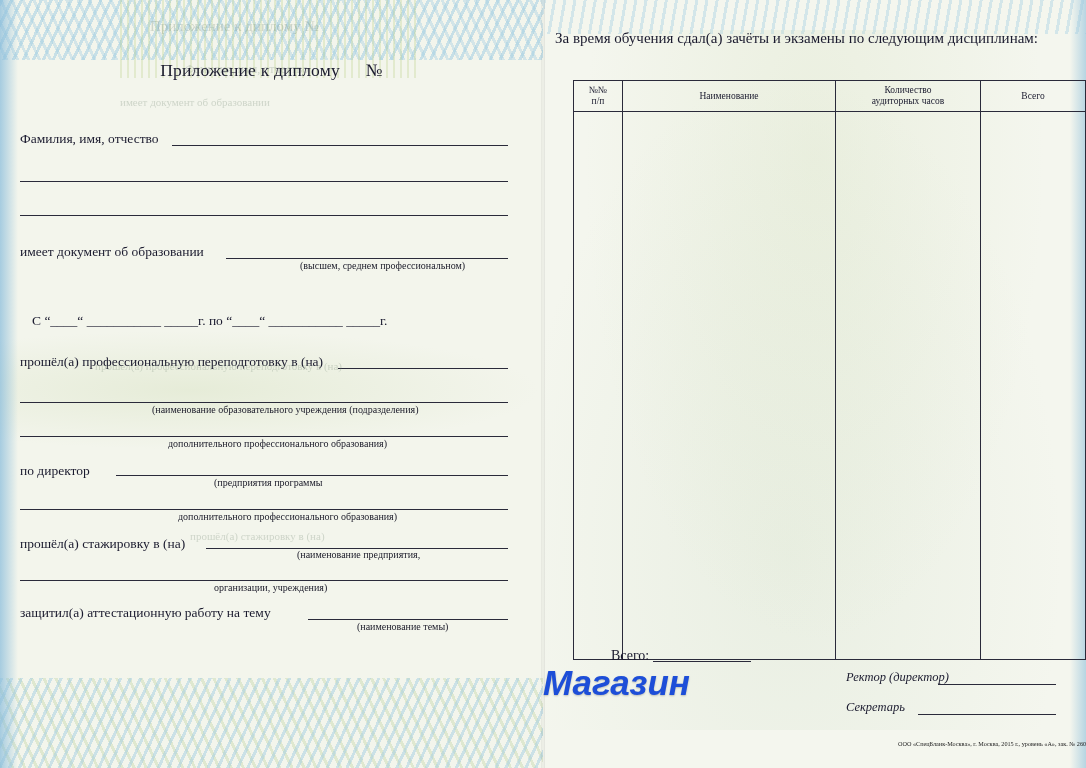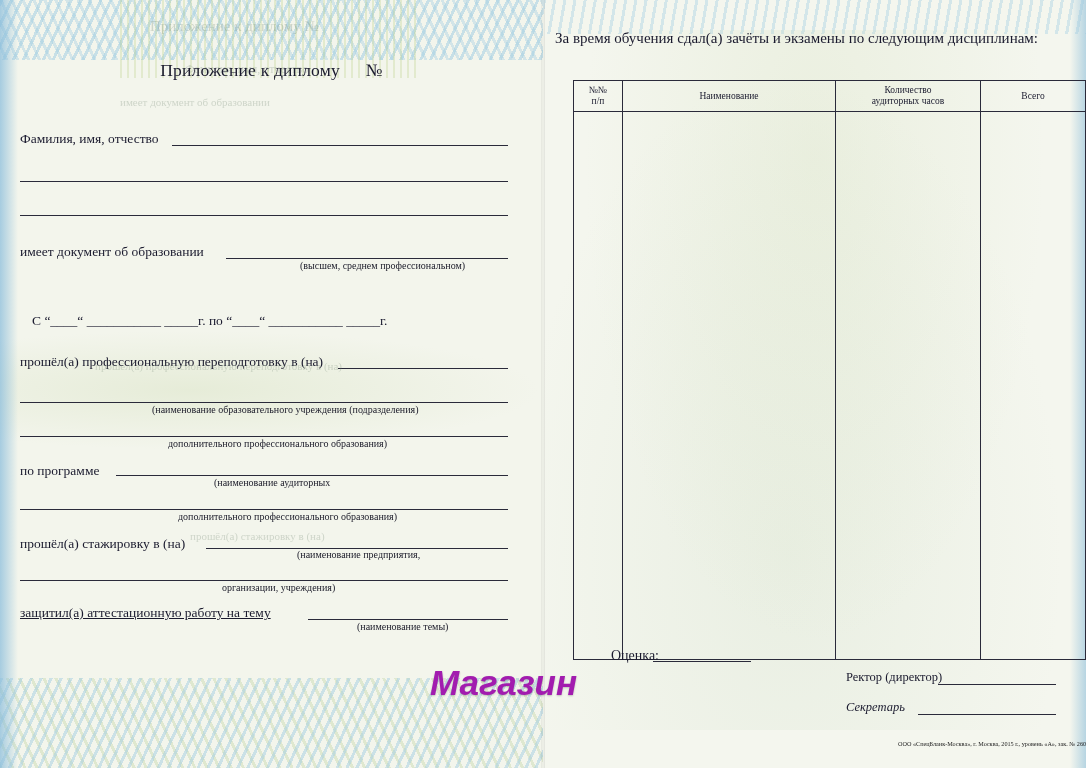--- a/index.html
+++ b/index.html
@@ -157,42 +157,43 @@
 
   .total-label {
     position: absolute;
     left: 68px; top: 648px;
     font-size: 14px;
   }
   .sign-1 {
     position: absolute;
     left: 303px; top: 670px;
     font-size: 12.5px;
+    font-style: italic;
   }
   .sign-2 {
     position: absolute;
     left: 303px; top: 700px;
     font-size: 12.5px;
     font-style: italic;
   }
   .imprint {
     position: absolute;
     left: 355px; top: 740px;
     font-size: 6.2px;
     color: #222;
     white-space: nowrap;
   }
 
   
   .watermark {
     position: absolute;
     left: 430px; top: 665px;
     width: 260px;
-    text-align: left;
-    color: #a21caf;
+    text-align: right;
+    color: #1d4ed8;
     font-family: "Liberation Sans", sans-serif;
     font-style: italic;
     font-weight: bold;
     font-size: 35px;
     line-height: 36px;
     text-shadow: 0 1px 2px rgba(0,0,0,0.22);
     z-index: 40;
     pointer-events: none;
   }
 </style>
@@ -227,33 +228,33 @@
 
     <div class="field" style="left:20px; top:313px;margin-left:12px;">С  “____“  ___________  _____г.  по  “____“  ___________  _____г.</div>
 
     <div class="field" style="left:20px; top:354px;">прошёл(а) профессиональную переподготовку в (на)</div>
     <div class="rule" style="left:338px; top:368px; width:170px;"></div>
     <div class="rule" style="left:20px; top:402px; width:488px;"></div>
     <div class="caption" style="left:152px; top:404px;">(наименование образовательного учреждения (подразделения)</div>
     <div class="rule" style="left:20px; top:436px; width:488px;"></div>
     <div class="caption" style="left:168px; top:438px;">дополнительного профессионального образования)</div>
 
-    <div class="field" style="left:20px; top:463px;">по программе</div>
+    <div class="field" style="left:20px; top:463px;">по директор</div>
     <div class="rule" style="left:116px; top:475px; width:392px;"></div>
-    <div class="caption" style="left:214px; top:477px;">(наименование аудиторных</div>
+    <div class="caption" style="left:214px; top:477px;">(предприятия программы</div>
     <div class="rule" style="left:20px; top:509px; width:488px;"></div>
     <div class="caption" style="left:178px; top:511px;">дополнительного профессионального образования)</div>
 
     <div class="field" style="left:20px; top:536px;">прошёл(а) стажировку в (на)</div>
     <div class="rule" style="left:206px; top:548px; width:302px;"></div>
     <div class="caption" style="left:297px; top:549px;">(наименование предприятия,</div>
     <div class="rule" style="left:20px; top:580px; width:488px;"></div>
-    <div class="caption" style="left:222px; top:582px;">организации, учреждения)</div>
-
-    <div class="field" style="left:20px; top:605px;text-decoration:underline;">защитил(а) аттестационную работу на тему</div>
+    <div class="caption" style="left:214px; top:582px;">организации, учреждения)</div>
+
+    <div class="field" style="left:20px; top:605px;">защитил(а) аттестационную работу на тему</div>
     <div class="rule" style="left:308px; top:619px; width:200px;"></div>
     <div class="caption" style="left:357px; top:621px;">(наименование темы)</div>
 
     <div class="ghost" style="left:95px; top:360px; font-size:11px;">прошёл(а) профессиональную переподготовку в (на)</div>
     <div class="ghost" style="left:190px; top:530px; font-size:11px;">прошёл(а) стажировку в (на)</div>
   </div>
 
   <div class="leaf-right">
     <div class="wash wash-right-top"></div>
     <div class="wash wash-right-body"></div>
@@ -283,21 +284,21 @@
       <tbody>
         <tr>
           <td></td>
           <td></td>
           <td></td>
           <td></td>
         </tr>
       </tbody>
     </table>
 
-    <div class="total-label">Оценка:</div>
+    <div class="total-label">Всего:</div>
     <div class="rule" style="left:110px; top:661px; width:98px;"></div>
 
     <div class="sign-1">Ректор (директор)</div>
     <div class="rule" style="left:395px; top:684px; width:118px;"></div>
 
     <div class="sign-2">Секретарь</div>
     <div class="rule" style="left:375px; top:714px; width:138px;"></div>
 
     <div class="imprint">ООО «СпецБланк-Москва», г. Москва, 2015 г., уровень «А», зак. № 260.</div>
   </div>

